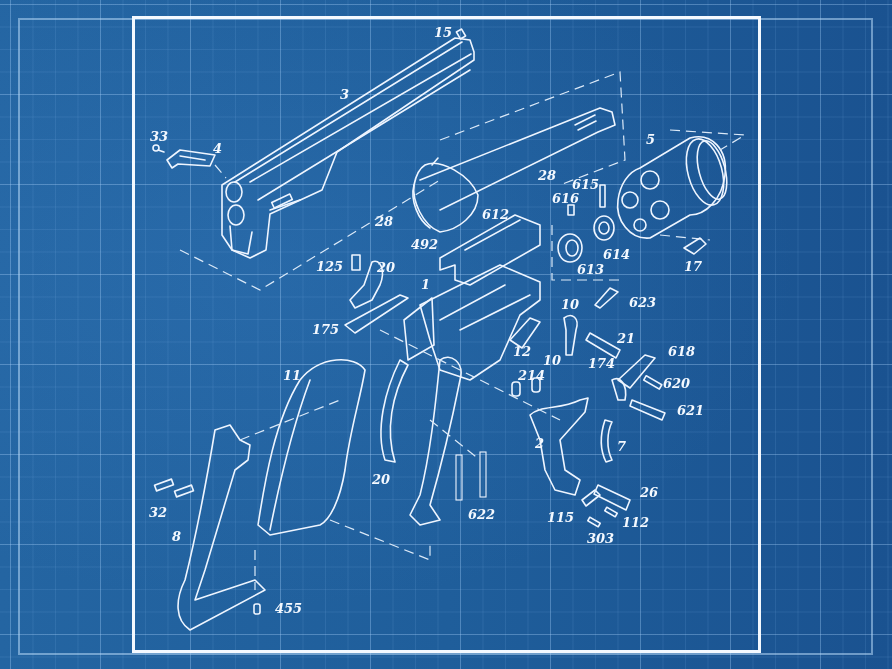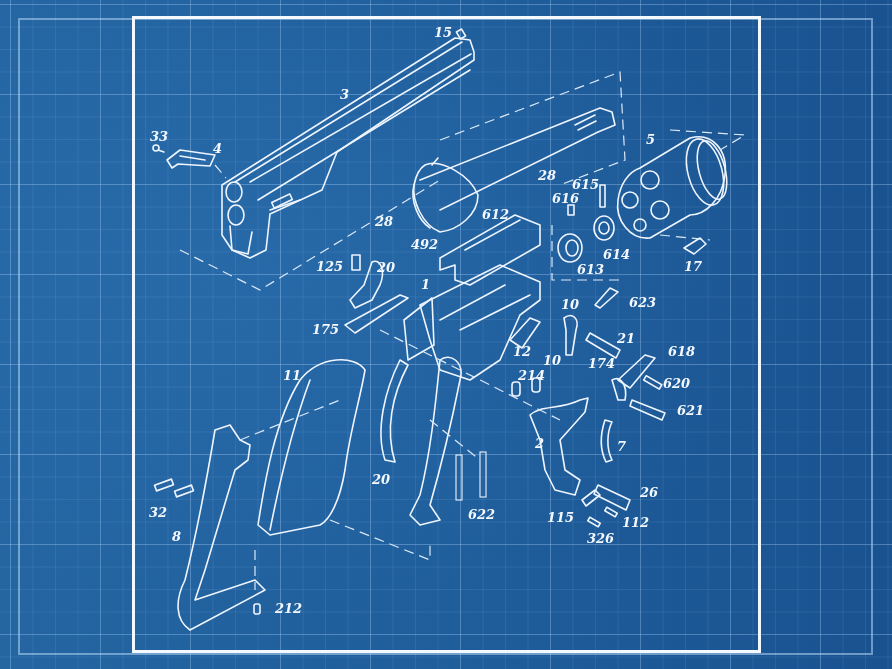--- a/index.html
+++ b/index.html
@@ -227,14 +227,14 @@
 <span class="lbl" style="left:677px;top:404px">621</span>
 <span class="lbl" style="left:535px;top:437px">2</span>
 <span class="lbl" style="left:617px;top:440px">7</span>
 <span class="lbl" style="left:372px;top:473px">20</span>
 <span class="lbl" style="left:149px;top:506px">32</span>
 <span class="lbl" style="left:640px;top:486px">26</span>
 <span class="lbl" style="left:468px;top:508px">622</span>
 <span class="lbl" style="left:547px;top:511px">115</span>
 <span class="lbl" style="left:622px;top:516px">112</span>
 <span class="lbl" style="left:172px;top:530px">8</span>
-<span class="lbl" style="left:587px;top:532px">326</span>
-<span class="lbl" style="left:275px;top:602px">212</span>
+<span class="lbl" style="left:587px;top:532px">303</span>
+<span class="lbl" style="left:275px;top:602px">455</span>
 
 </body></html>

